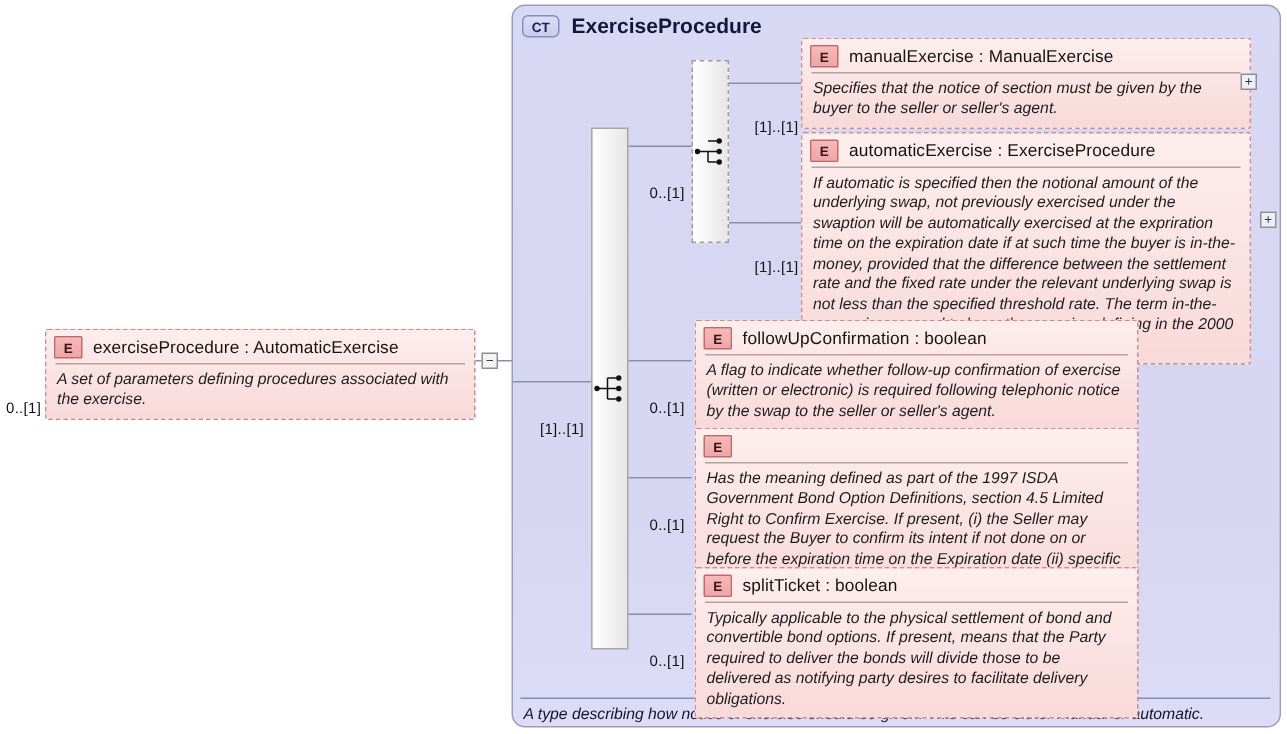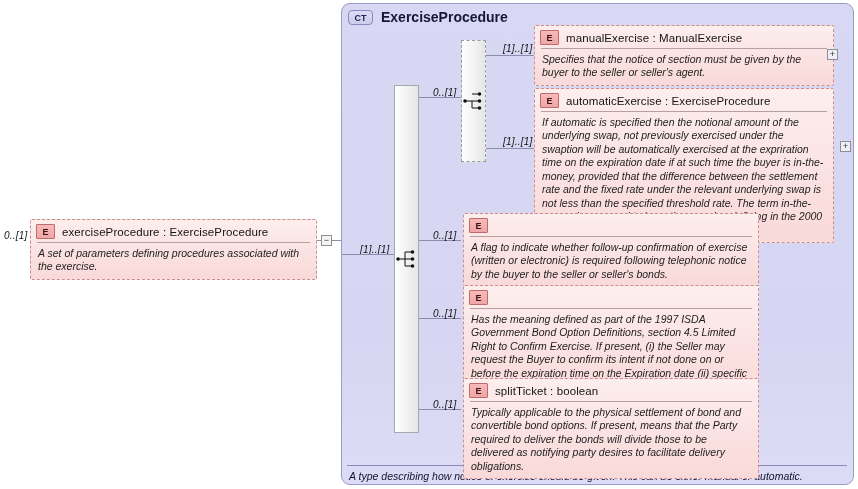--- a/index.html
+++ b/index.html
@@ -140,25 +140,25 @@
     top: 50%;
     transform: translate(-50%, -50%);
   }
 
   
   .hline { position: absolute; height: 1px; background: #8c8cac; }
 
   
   .card {
     position: absolute;
-    font-style: italic;
     font-size: 10px;
     color: #111;
     white-space: nowrap;
     letter-spacing: 0.2px;
+    margin-top: 37px;
   }
 
   
   .toggle {
     position: absolute;
     width: 11px;
     height: 11px;
     box-sizing: border-box;
     background: #f4f4f4;
     border: 1px solid #8f8f8f;
@@ -180,21 +180,21 @@
   }
 </style>
 </head>
 <body>
 
 <div class="card" style="left:4px; top:230px;">0..[1]</div>
 
 <div class="node" id="root-node">
   <div class="node-head">
     <div class="badge-e">E</div>
-    <div class="node-title">exerciseProcedure : ExerciseProcedure</div>
+    <div class="node-title">exerciseProcedure : AutomaticExercise</div>
   </div>
   <div class="node-sep"></div>
   <div class="node-doc">A set of parameters defining procedures associated with the exercise.</div>
 </div>
 
 <div class="hline" style="left:317px; top:240px; width:5px;"></div>
 <div class="toggle" style="left:321px; top:235px;">−</div>
 <div class="hline" style="left:332px; top:240px; width:10px;"></div>
 
 <div id="ct-panel">
@@ -263,23 +263,24 @@
   <div class="node-sep"></div>
   <div class="node-doc">If automatic is specified then the notional amount of the underlying swap, not previously exercised under the swaption will be automatically exercised at the expriration time on the expiration date if at such time the buyer is in-the-money, provided that the difference between the settlement rate and the fixed rate under the relevant underlying swap is not less than the specified threshold rate. The term in-the-money is assumed to have the meaning defining in the 2000 ISDA Definitions, Section 17.4 In-the-money.</div>
 </div>
 <div class="toggle on-panel" style="left:840px; top:141px;">+</div>
 
 <div class="hline" style="left:419px; top:240px; width:42px;"></div>
 <div class="card" style="left:433px; top:230px;">0..[1]</div>
 <div class="node" style="left:463px; top:213px; width:296px;">
   <div class="node-head">
     <div class="badge-e">E</div>
-  </div>
-  <div class="node-sep"></div>
-  <div class="node-doc">A flag to indicate whether follow-up confirmation of exercise (written or electronic) is required following telephonic notice by the buyer to the seller or seller's bonds.</div>
+    <div class="node-title">followUpConfirmation : boolean</div>
+  </div>
+  <div class="node-sep"></div>
+  <div class="node-doc">A flag to indicate whether follow-up confirmation of exercise (written or electronic) is required following telephonic notice by the swap to the seller or seller's agent.</div>
 </div>
 
 <div class="hline" style="left:419px; top:318px; width:42px;"></div>
 <div class="card" style="left:433px; top:308px;">0..[1]</div>
 <div class="node" style="left:463px; top:285px; width:296px;">
   <div class="node-head">
     <div class="badge-e">E</div>
   </div>
   <div class="node-sep"></div>
   <div class="node-doc">Has the meaning defined as part of the 1997 ISDA Government Bond Option Definitions, section 4.5 Limited Right to Confirm Exercise. If present, (i) the Seller may request the Buyer to confirm its intent if not done on or before the expiration time on the Expiration date (ii) specific rules will apply in relation to the settlement mode.</div>

